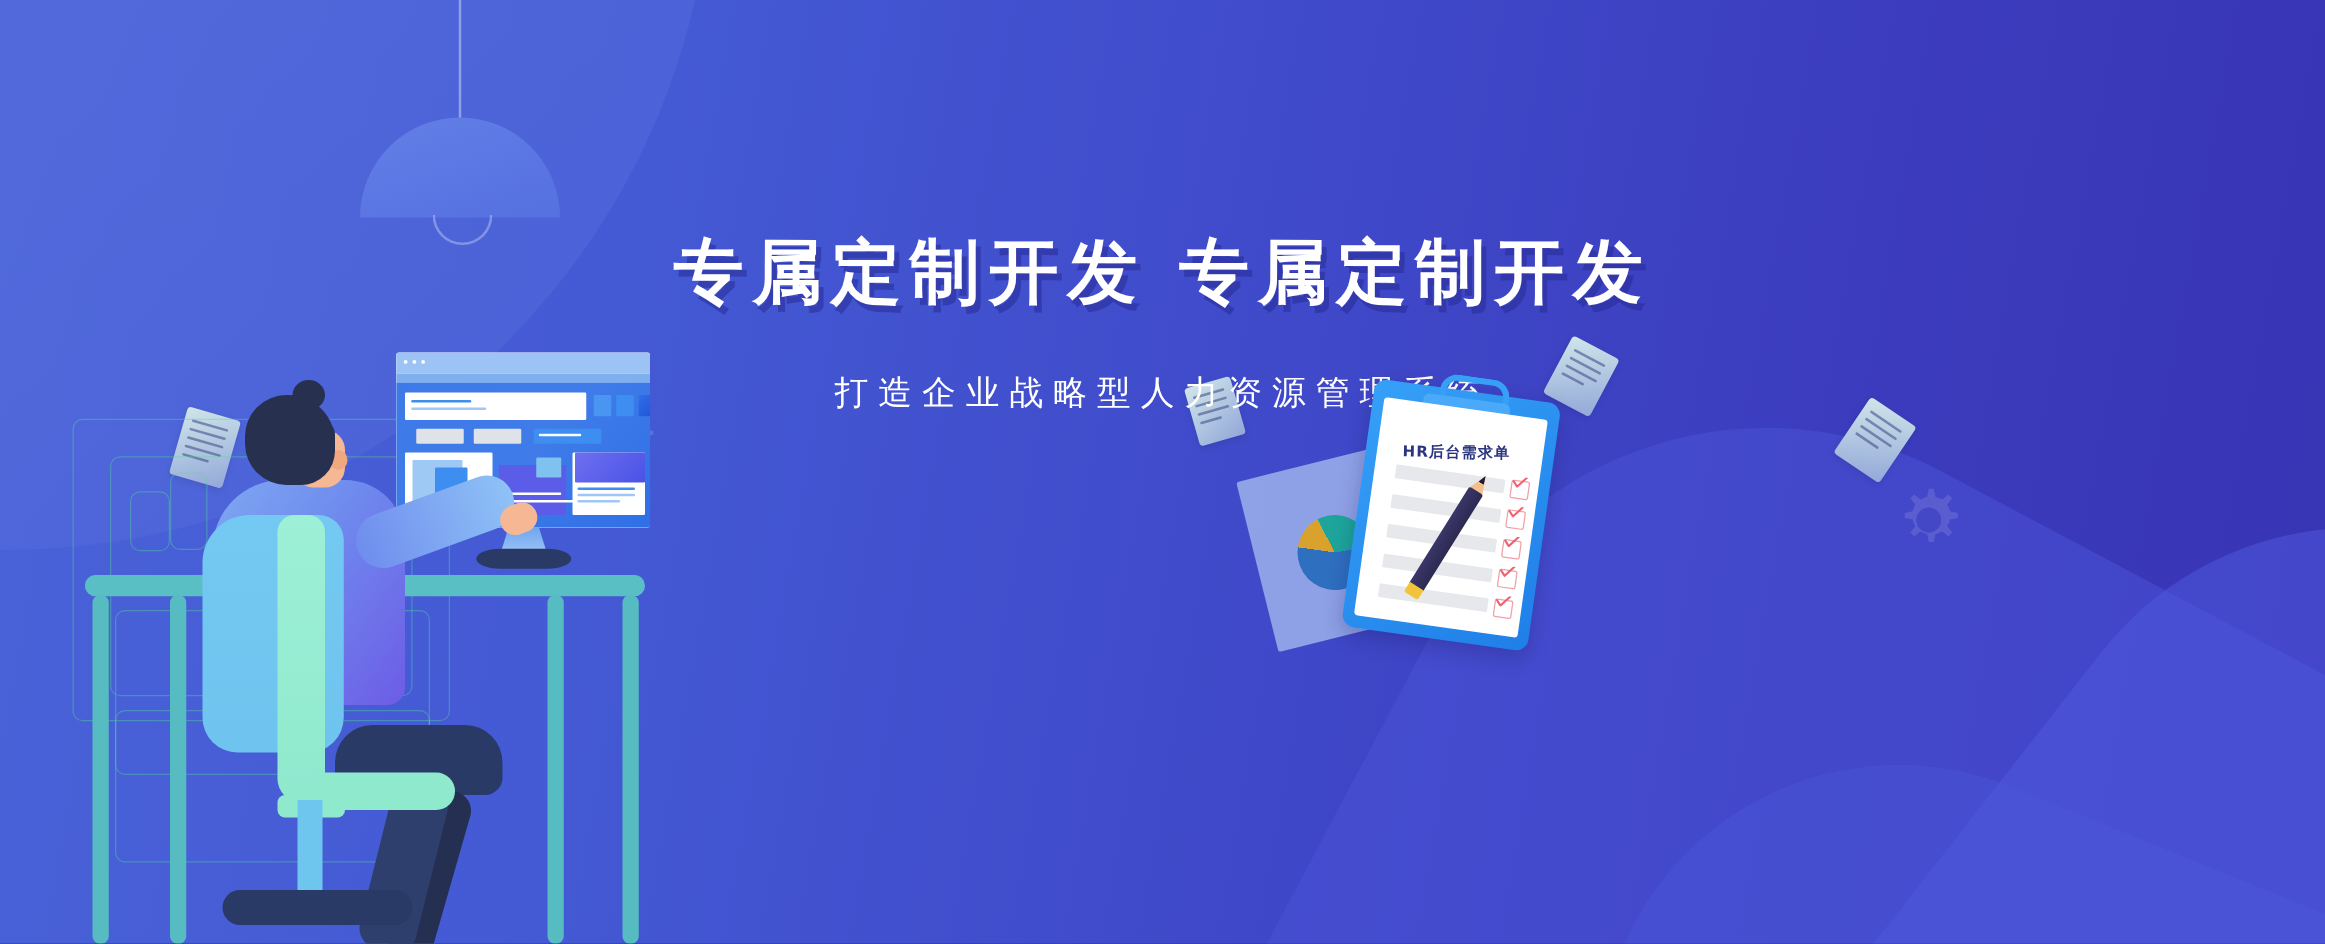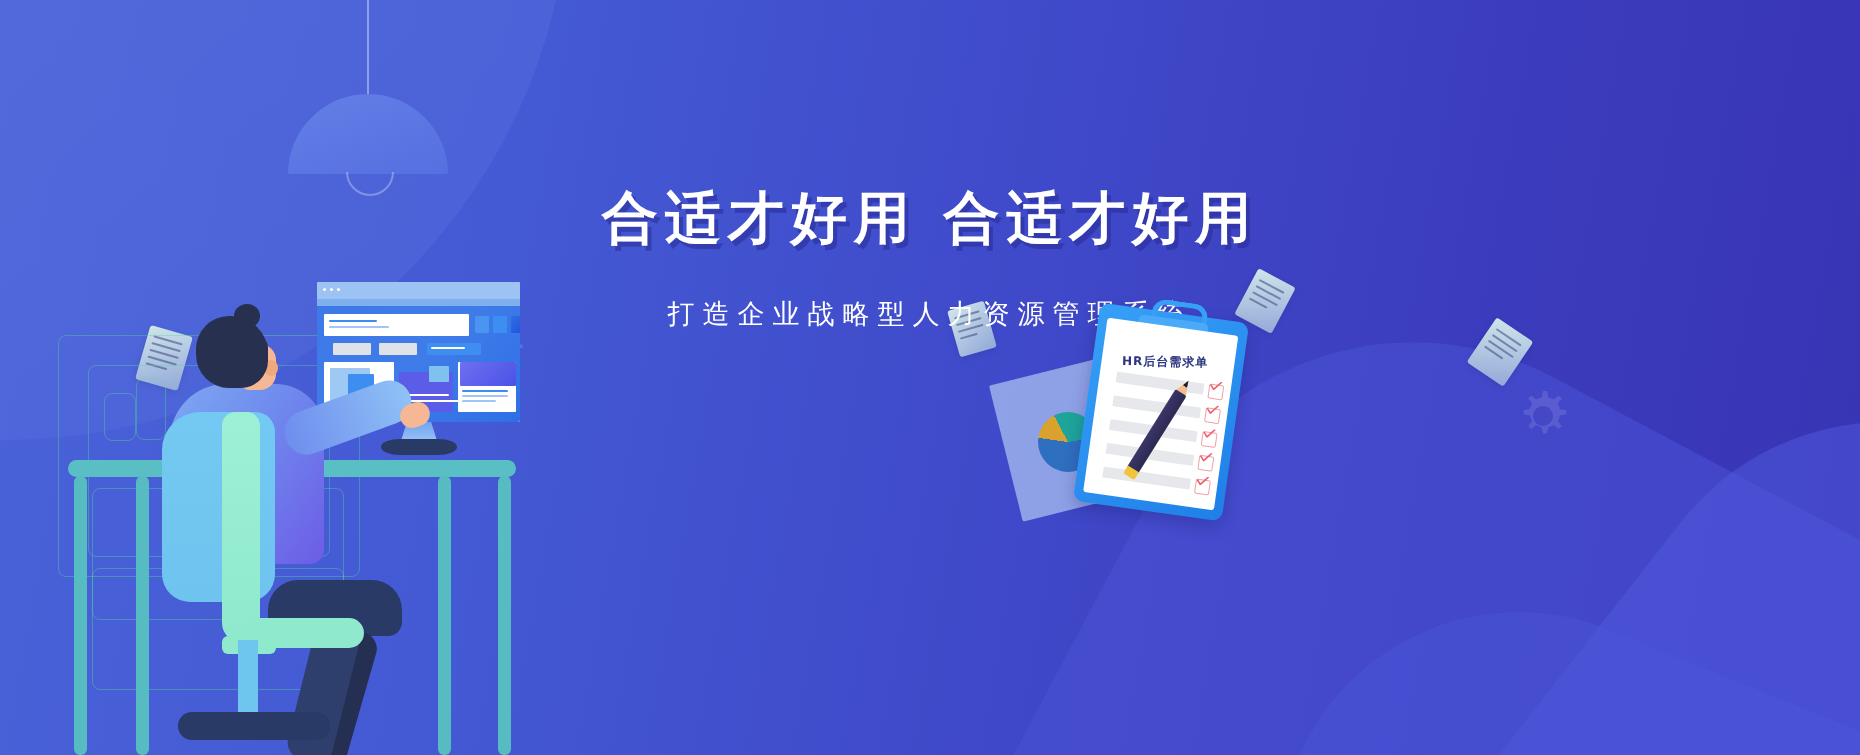--- a/index.html
+++ b/index.html
@@ -208,21 +208,21 @@
     <u style="left:6px;top:23px;width:28px;"></u>
     <u style="left:6px;top:30px;width:20px;"></u>
   </div>
   <div class="lyr doc" style="left:1478px;top:325px;width:44px;height:54px;transform:rotate(34deg);">
     <u style="left:6px;top:9px;width:30px;"></u>
     <u style="left:6px;top:16px;width:30px;"></u>
     <u style="left:6px;top:23px;width:30px;"></u>
     <u style="left:6px;top:30px;width:22px;"></u>
   </div>
 
-  <div class="lyr" id="headline">合适才好用  合适才好用</div>
+  <div class="lyr" id="headline">专属定制开发  专属定制开发</div>
   <div class="lyr" id="subtitle">打造企业战略型人力资源管理系统</div>
 
   <div class="lyr" id="scene-left">
 
     <div class="wire" style="left:58px;top:35px;width:300px;height:240px;"></div>
     <div class="wire" style="left:88px;top:65px;width:240px;height:190px;"></div>
     <div class="wire" style="left:104px;top:93px;width:30px;height:46px;"></div>
     <div class="wire" style="left:136px;top:78px;width:28px;height:60px;"></div>
     <div class="wire" style="left:92px;top:188px;width:250px;height:130px;"></div>
     <div class="wire" style="left:92px;top:268px;width:250px;height:120px;"></div>

